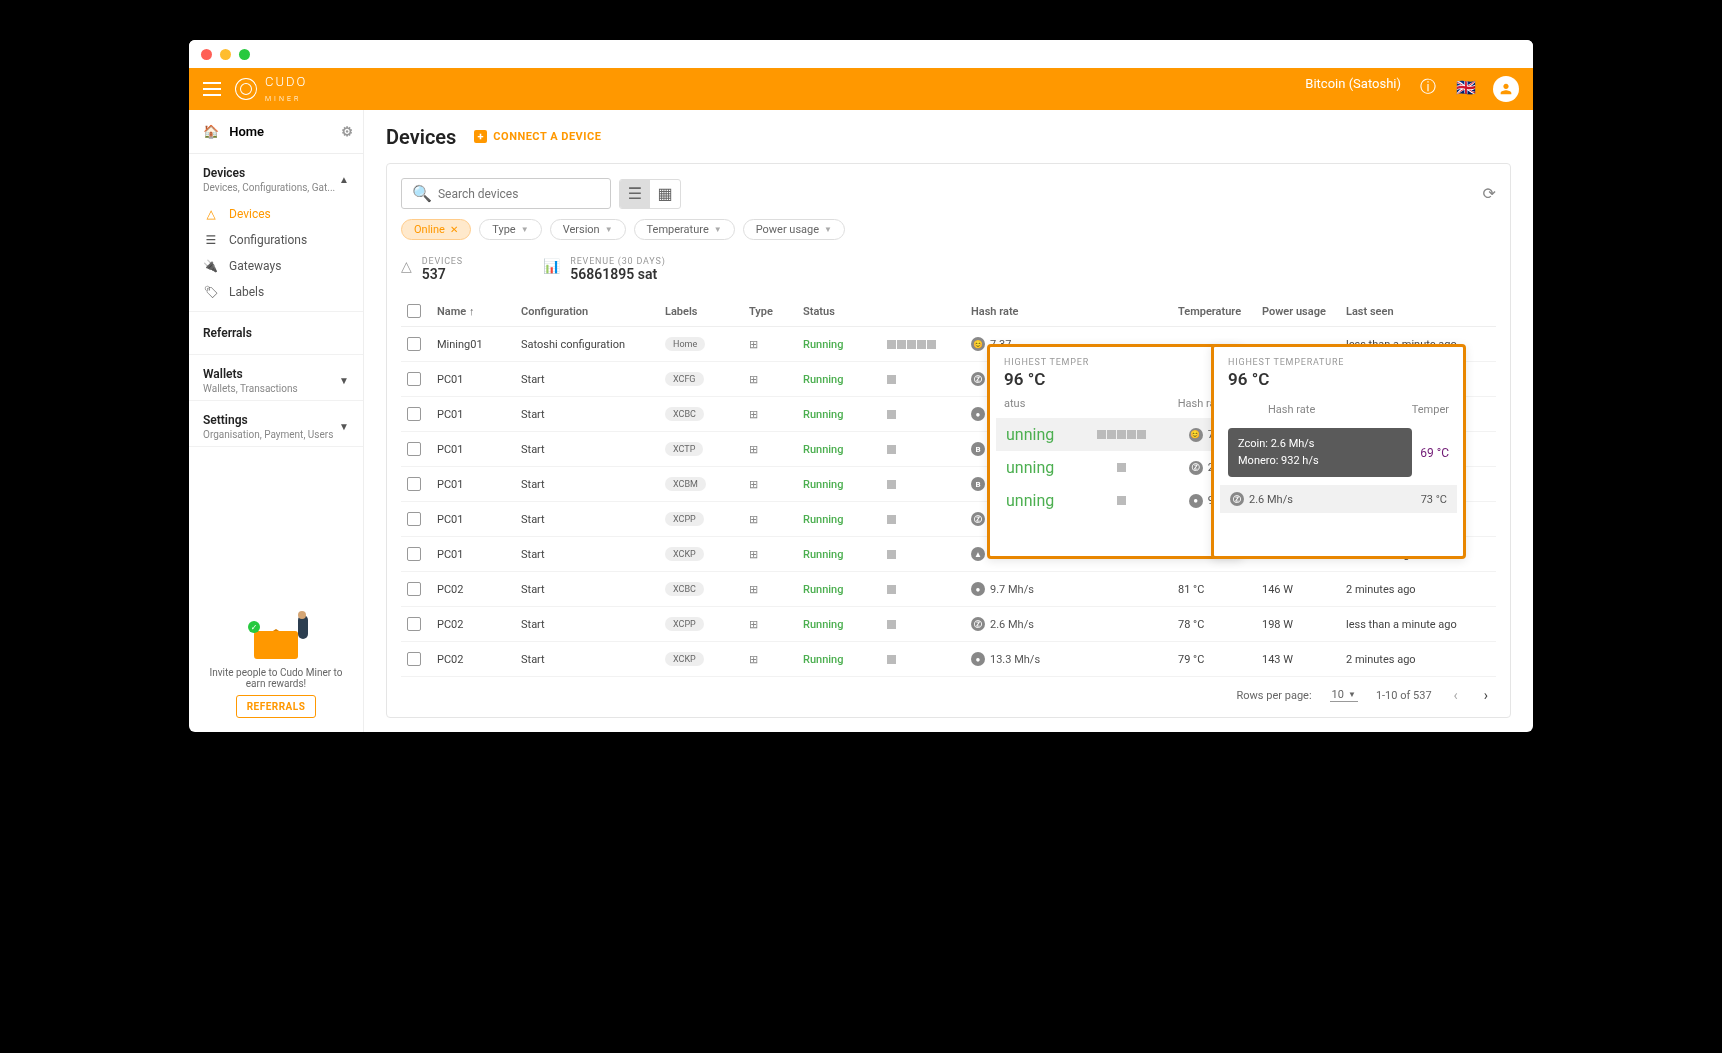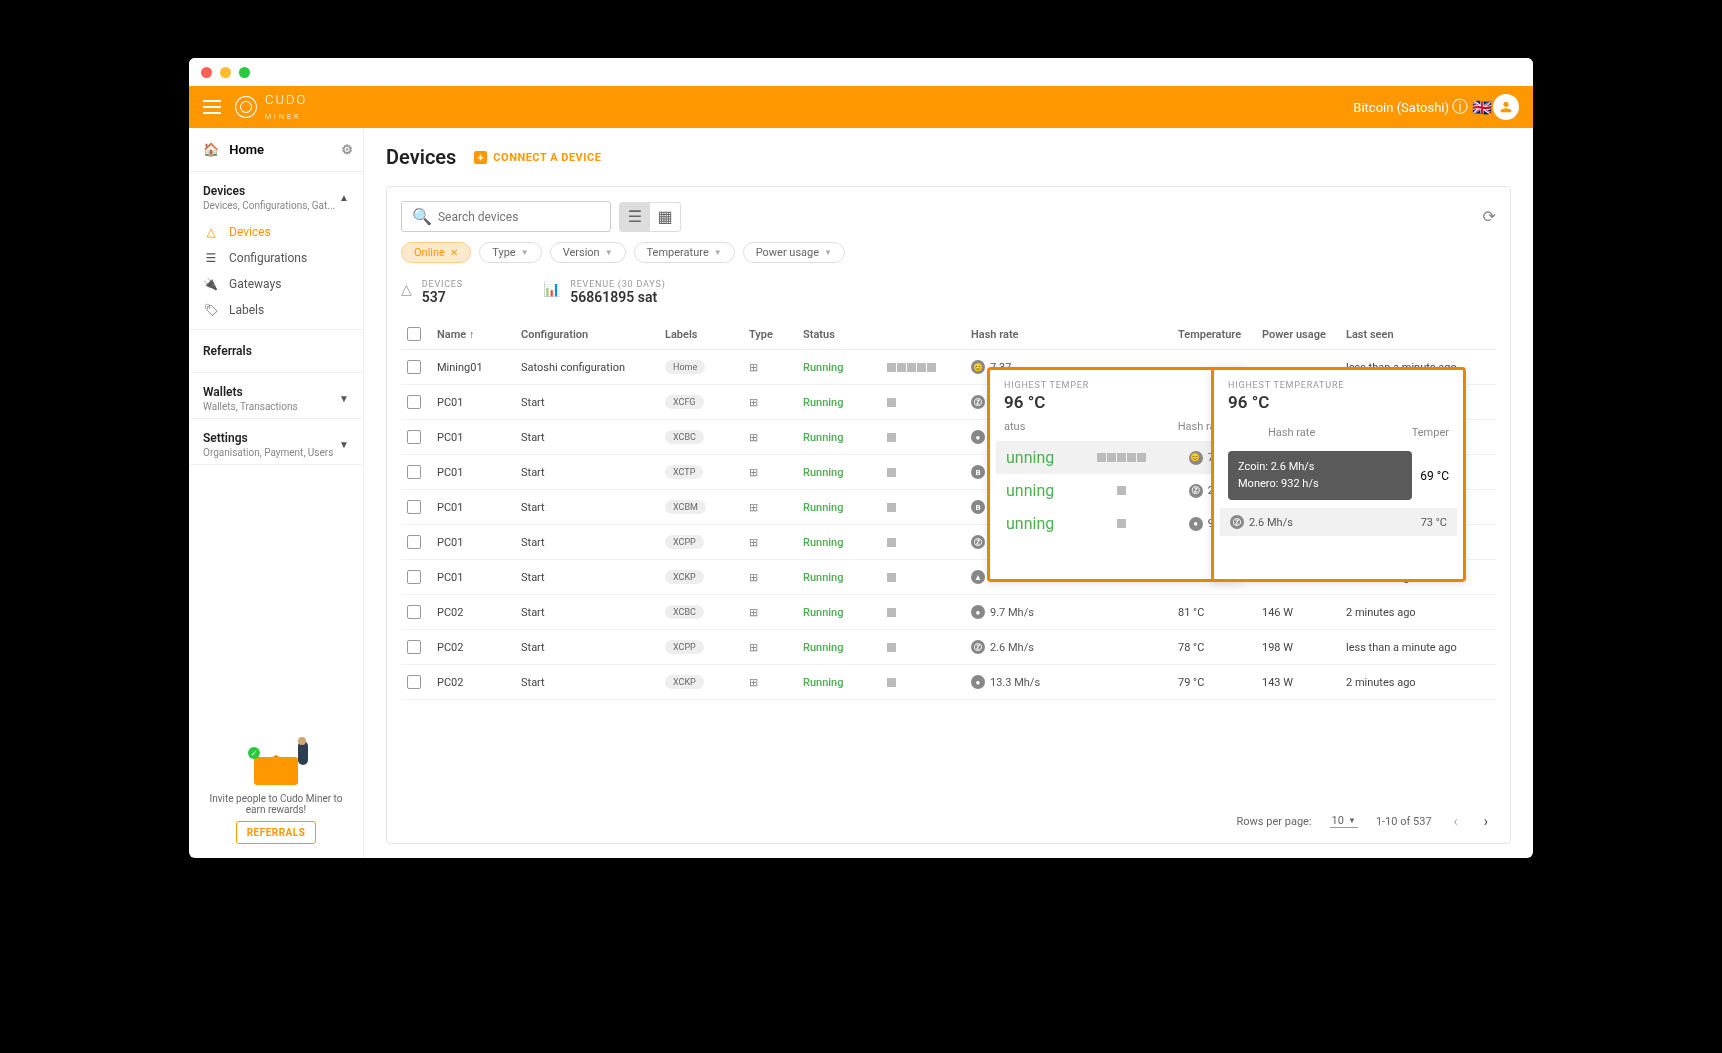--- a/index.html
+++ b/index.html
@@ -1,28 +1,28 @@
 <!DOCTYPE html>
 <html><head>
 <meta charset="utf-8">
 <style>
 * { box-sizing: border-box; margin: 0; padding: 0; font-family: -apple-system, BlinkMacSystemFont, "Segoe UI", Roboto, Arial, sans-serif; }
 body { background: #000; padding: 40px; }
-.window { background: #fff; width: 1344px; height: 800px; margin: 18px auto; border-radius: 6px; overflow: hidden; box-shadow: 0 10px 40px rgba(0,0,0,.5); display:flex; flex-direction:column; position:relative; }
+.window { background: #fff; width: 1344px; height: 692px; margin: 0 auto; border-radius: 6px; overflow: hidden; box-shadow: 0 10px 40px rgba(0,0,0,.5); display:flex; flex-direction:column; position:relative; }
 .titlebar { height: 28px; background:#fff; display:flex; align-items:center; padding:0 12px; gap:8px; }
 .tb-dot { width:11px; height:11px; border-radius:50%; }
 .tb-red{background:#ff5f56}.tb-yellow{background:#ffbd2e}.tb-green{background:#27c93f}
 .topbar { background:#ff9800; height:42px; display:flex; align-items:center; padding:0 14px; color:#fff; justify-content:space-between;}
 .topbar-left{display:flex;align-items:center;gap:14px}
 .hamburger{width:18px;height:14px;display:flex;flex-direction:column;justify-content:space-between;cursor:pointer}
 .hamburger span{height:2px;background:#fff}
 .brand{display:flex;align-items:center;gap:8px;font-weight:300;letter-spacing:2px;font-size:13px}
 .brand-logo{width:22px;height:22px;border:1.5px solid #fff;border-radius:50%;transform:rotate(45deg);position:relative}
 .brand-logo::before{content:"";position:absolute;inset:4px;border:1px solid #fff;border-radius:50%}
-.topbar-right{display:flex;align-items:center;font-size:13px}
+.topbar-right{display:flex;align-items:flex-start;gap:16px;font-size:13px}
 .tb-icon{width:22px;height:22px;display:flex;align-items:center;justify-content:center;font-size:16px;cursor:pointer}
 .avatar-circle{width:26px;height:26px;background:#fff;border-radius:50%;display:flex;align-items:center;justify-content:center}
 .avatar-circle svg{width:16px;height:16px;fill:#ff9800}
 .body{flex:1;display:flex;overflow:hidden}
 .sidebar{width:175px;border-right:1px solid #eee;display:flex;flex-direction:column;font-size:12px}
 .sb-home{display:flex;align-items:center;height:44px;padding:0 14px;gap:10px;border-bottom:1px solid #eee;font-weight:600;font-size:13px;position:relative}
 .sb-gear{position:absolute;right:10px;color:#999}
 .sb-section{padding:12px 14px 6px;border-bottom:1px solid #f1f1f1}
 .sb-section-head{display:flex;justify-content:space-between;align-items:center;cursor:pointer}
 .sb-section-title{font-weight:600;font-size:12px;color:#222}
@@ -547,21 +547,21 @@
           <div class="co-big">96 °C</div>
           <div class="co-sub-head" style="margin-top:14px">
               <span style="margin-left:40px">Hash rate</span>
               <span>Temper</span>
             </div>
           <div style="display:flex;align-items:center;gap:8px">
             <div class="tooltip" style="flex:1">
               <div>Zcoin: 2.6 Mh/s</div>
               <div>Monero: 932 h/s</div>
             </div>
-            <span style="font-size:12px;color:#000000">69 °C</span>
+            <span style="font-size:12px;color:#701a75">69 °C</span>
           </div>
           <div class="co-row highlight" style="margin-top:4px">
               <span class="hash-cell">
                 <span class="coin-icon">Ⓩ</span>
                 <span>2.6 Mh/s</span>
               </span>
               <span>73 °C</span>
             </div>
         </div>
 

